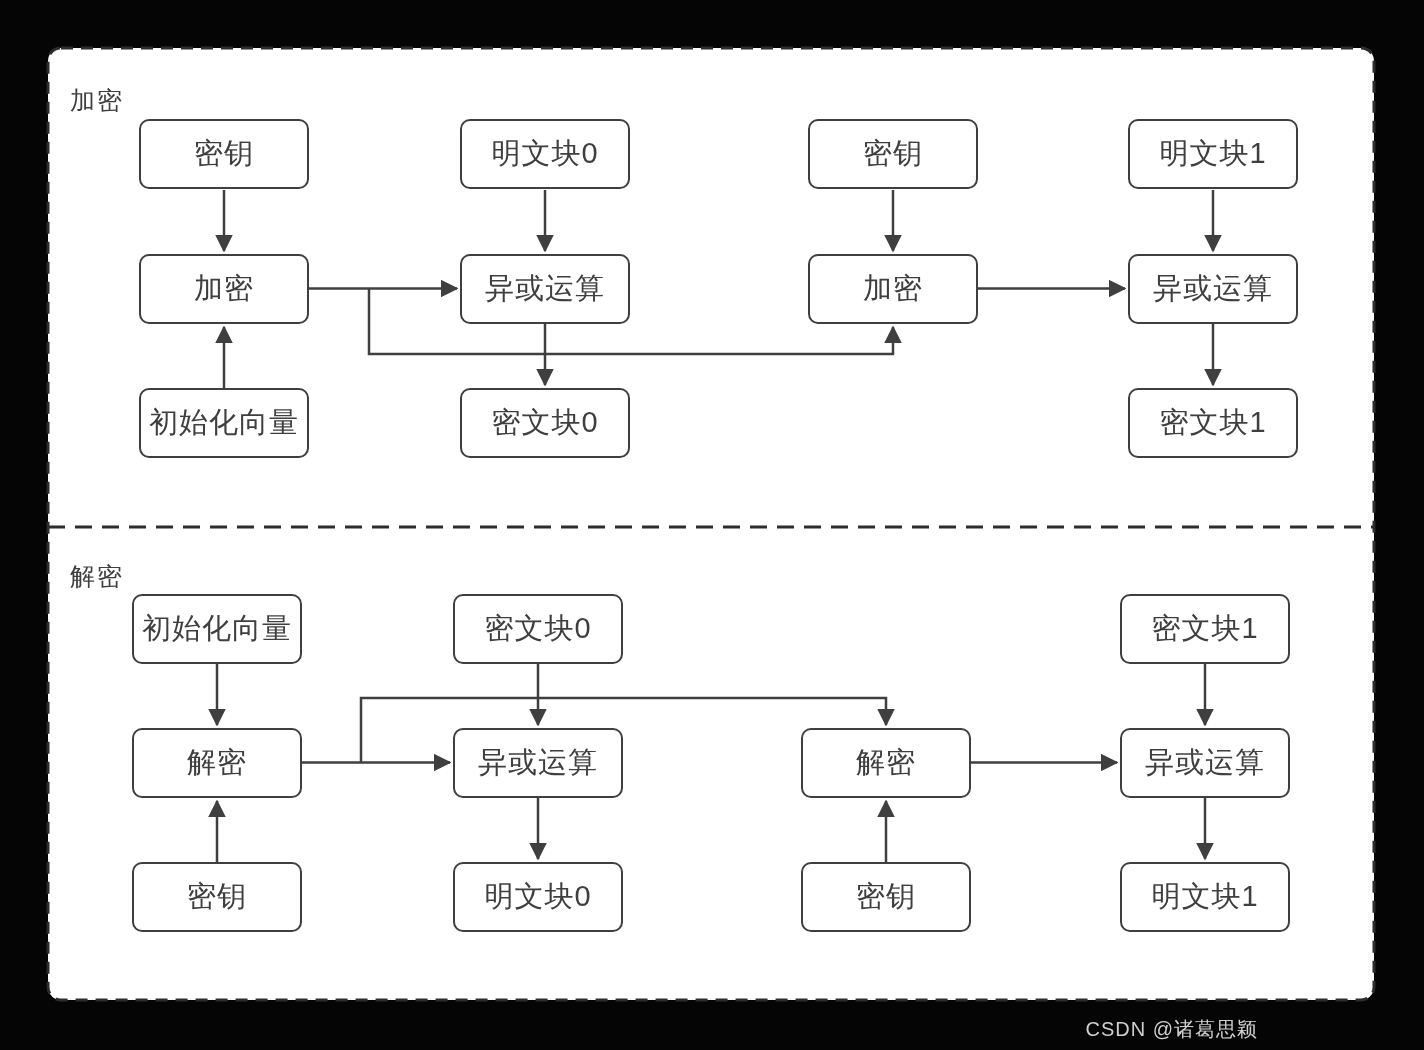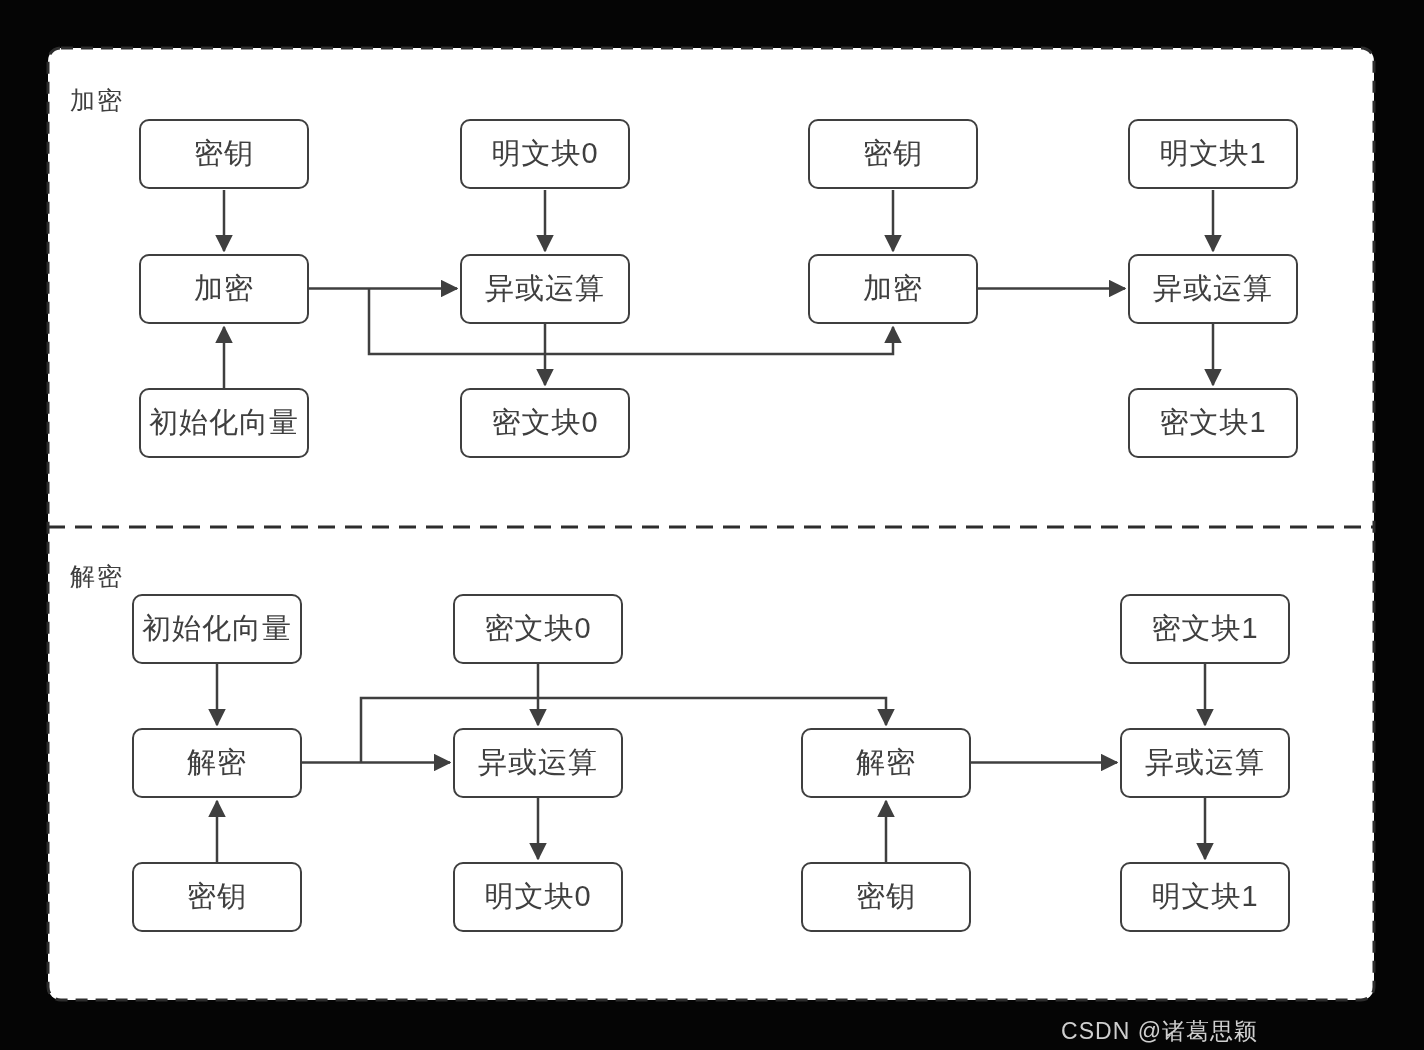--- a/index.html
+++ b/index.html
@@ -14,21 +14,21 @@
   .box{
     position:absolute;width:170px;height:70px;
     background:var(--paper);border:2.5px solid var(--ink);border-radius:10px;
     display:flex;align-items:center;justify-content:center;
     font-size:29px;color:var(--ink);letter-spacing:1px;white-space:nowrap;
   }
   .section-label{
     position:absolute;font-size:25px;color:var(--ink);letter-spacing:2px;
   }
   .watermark{
-    position:absolute;right:14px;top:1016px;font-size:23px;color:var(--wm);
+    position:absolute;right:14px;top:1016px;font-size:20px;color:var(--wm);
     letter-spacing:1px;
   }
 </style>
 </head>
 <body>
 
 <div class="stage">
 
   <svg class="wires" viewBox="0 0 1424 1050" xmlns="http://www.w3.org/2000/svg">
     <defs>

